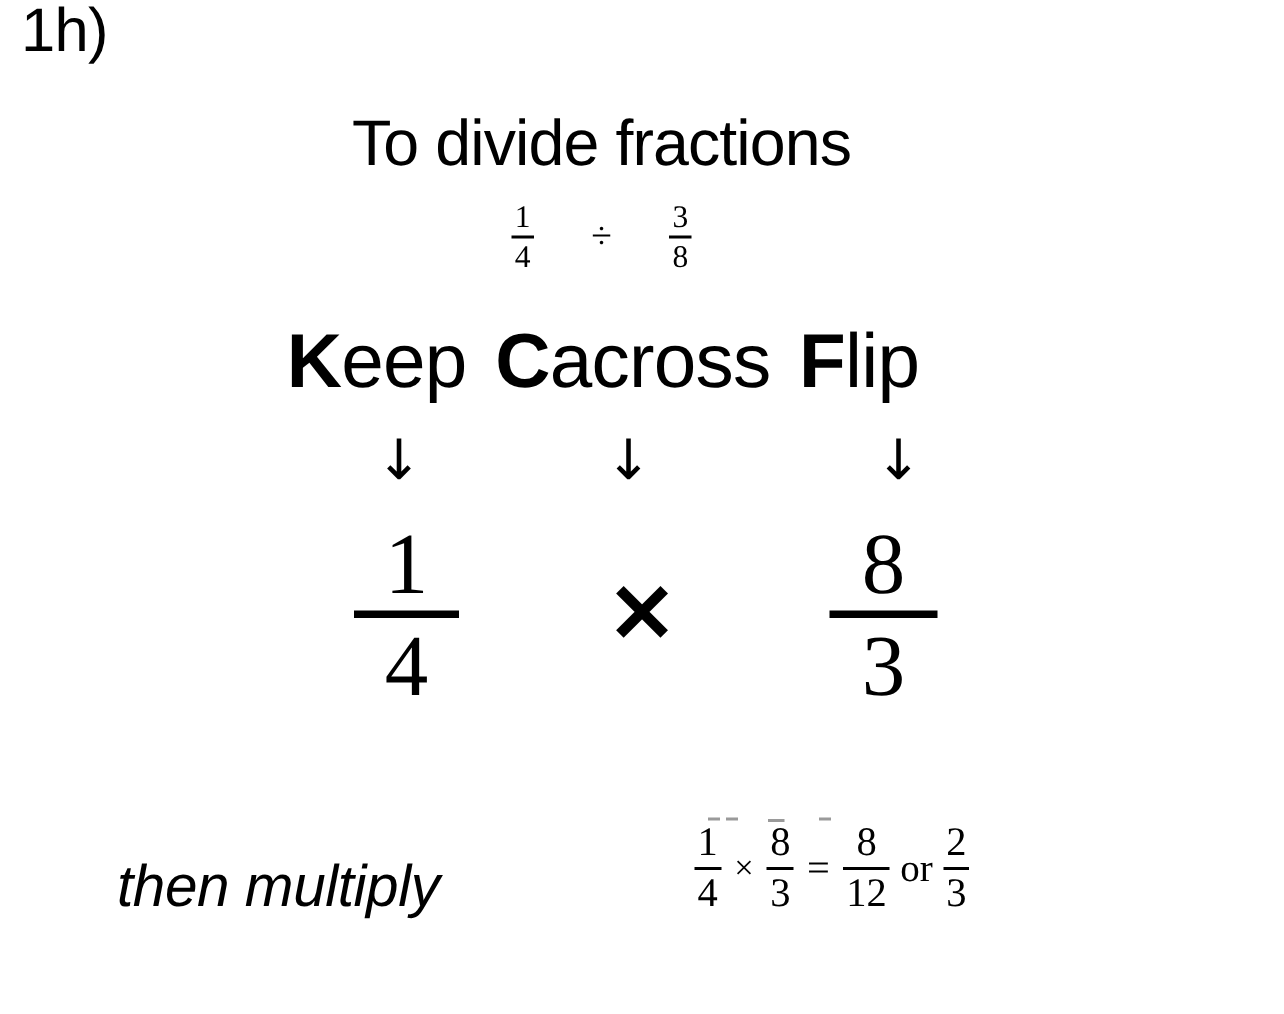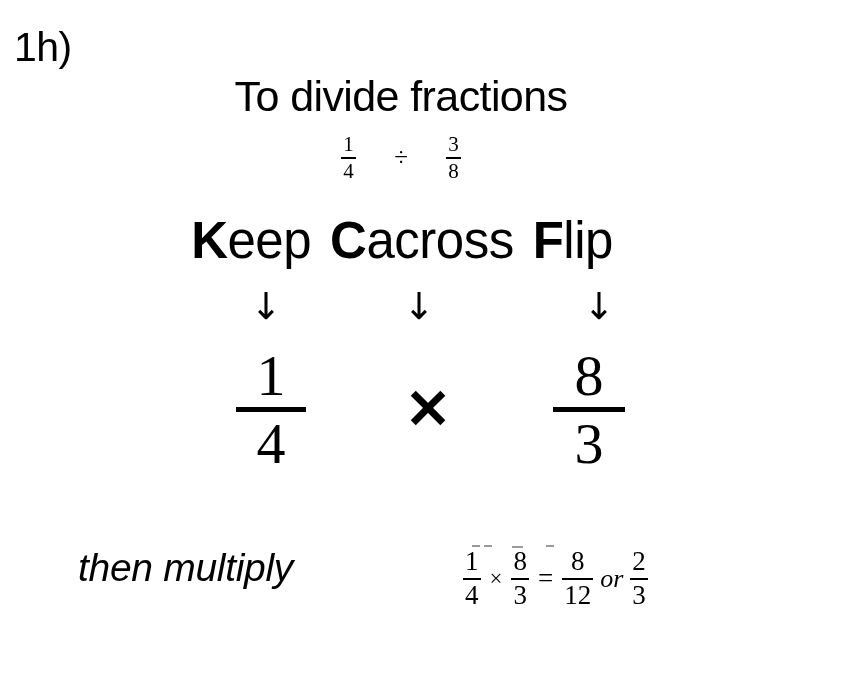--- a/index.html
+++ b/index.html
@@ -16,21 +16,21 @@
     color: #000000;
     -webkit-font-smoothing: antialiased;
   }
 
   
   .abs { position: absolute; }
 
   
   #problem-label {
     left: 14px;
-    top: 27px;
+    top: 0;
     font-size: 41px;
     line-height: 1;
     letter-spacing: -0.5px;
     text-align: center;
   }
 
   
   #title {
     left: 0;
     top: 74px;
@@ -141,42 +141,41 @@
 
   
   #note {
     left: 78px;
     top: 542px;
     font-size: 39px;
     font-style: italic;
     line-height: 1.33;
     letter-spacing: -0.3px;
   }
-  #note .line { display: block; white-space: nowrap; }
+  #note .line { display: block; white-space: nowrap; margin-top: 24px; }
 
   
   #result-eq {
     left: 463px;
     top: 548px;
     font-family: "Liberation Serif", "DejaVu Serif", serif;
     white-space: nowrap;
   }
   #result-eq .frac { font-size: 27px; }
   #result-eq .frac .bar { height: 2px; }
   #result-eq .op {
     display: inline-block;
     vertical-align: middle;
     font-size: 27px;
     padding: 0 9px;
   }
   #result-eq .opx { font-size: 23px; }
   #result-eq .orw {
     display: inline-block;
     vertical-align: middle;
-    font-style: italic;
     font-size: 26px;
     padding: 0 7px;
   }
 
   
   .artifact {
     position: absolute;
     background: #9a9a9a;
     height: 2px;
   }

